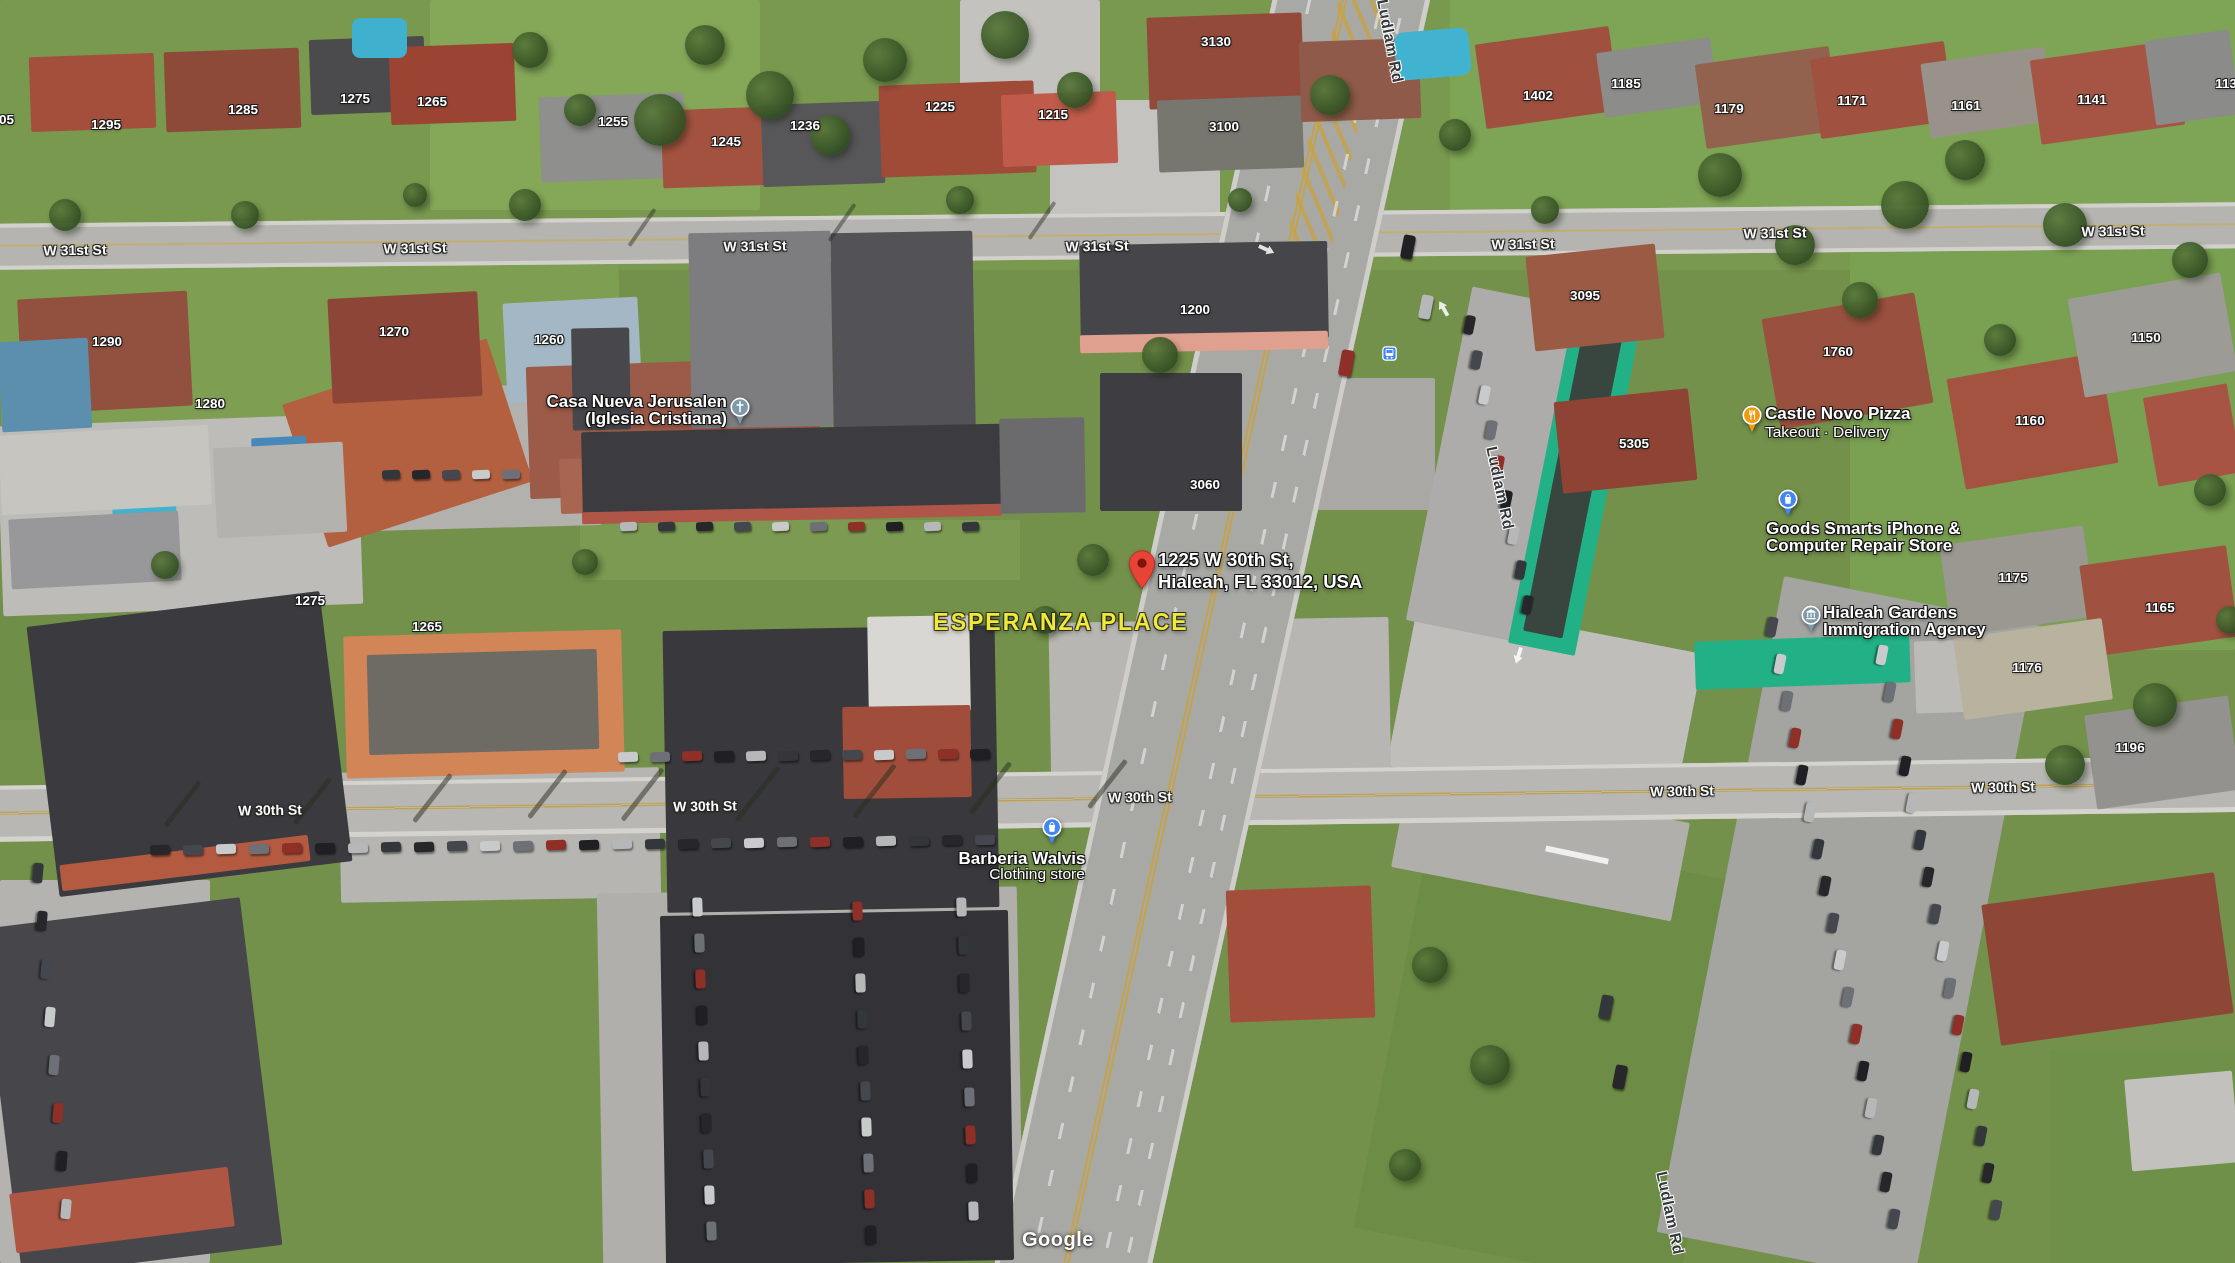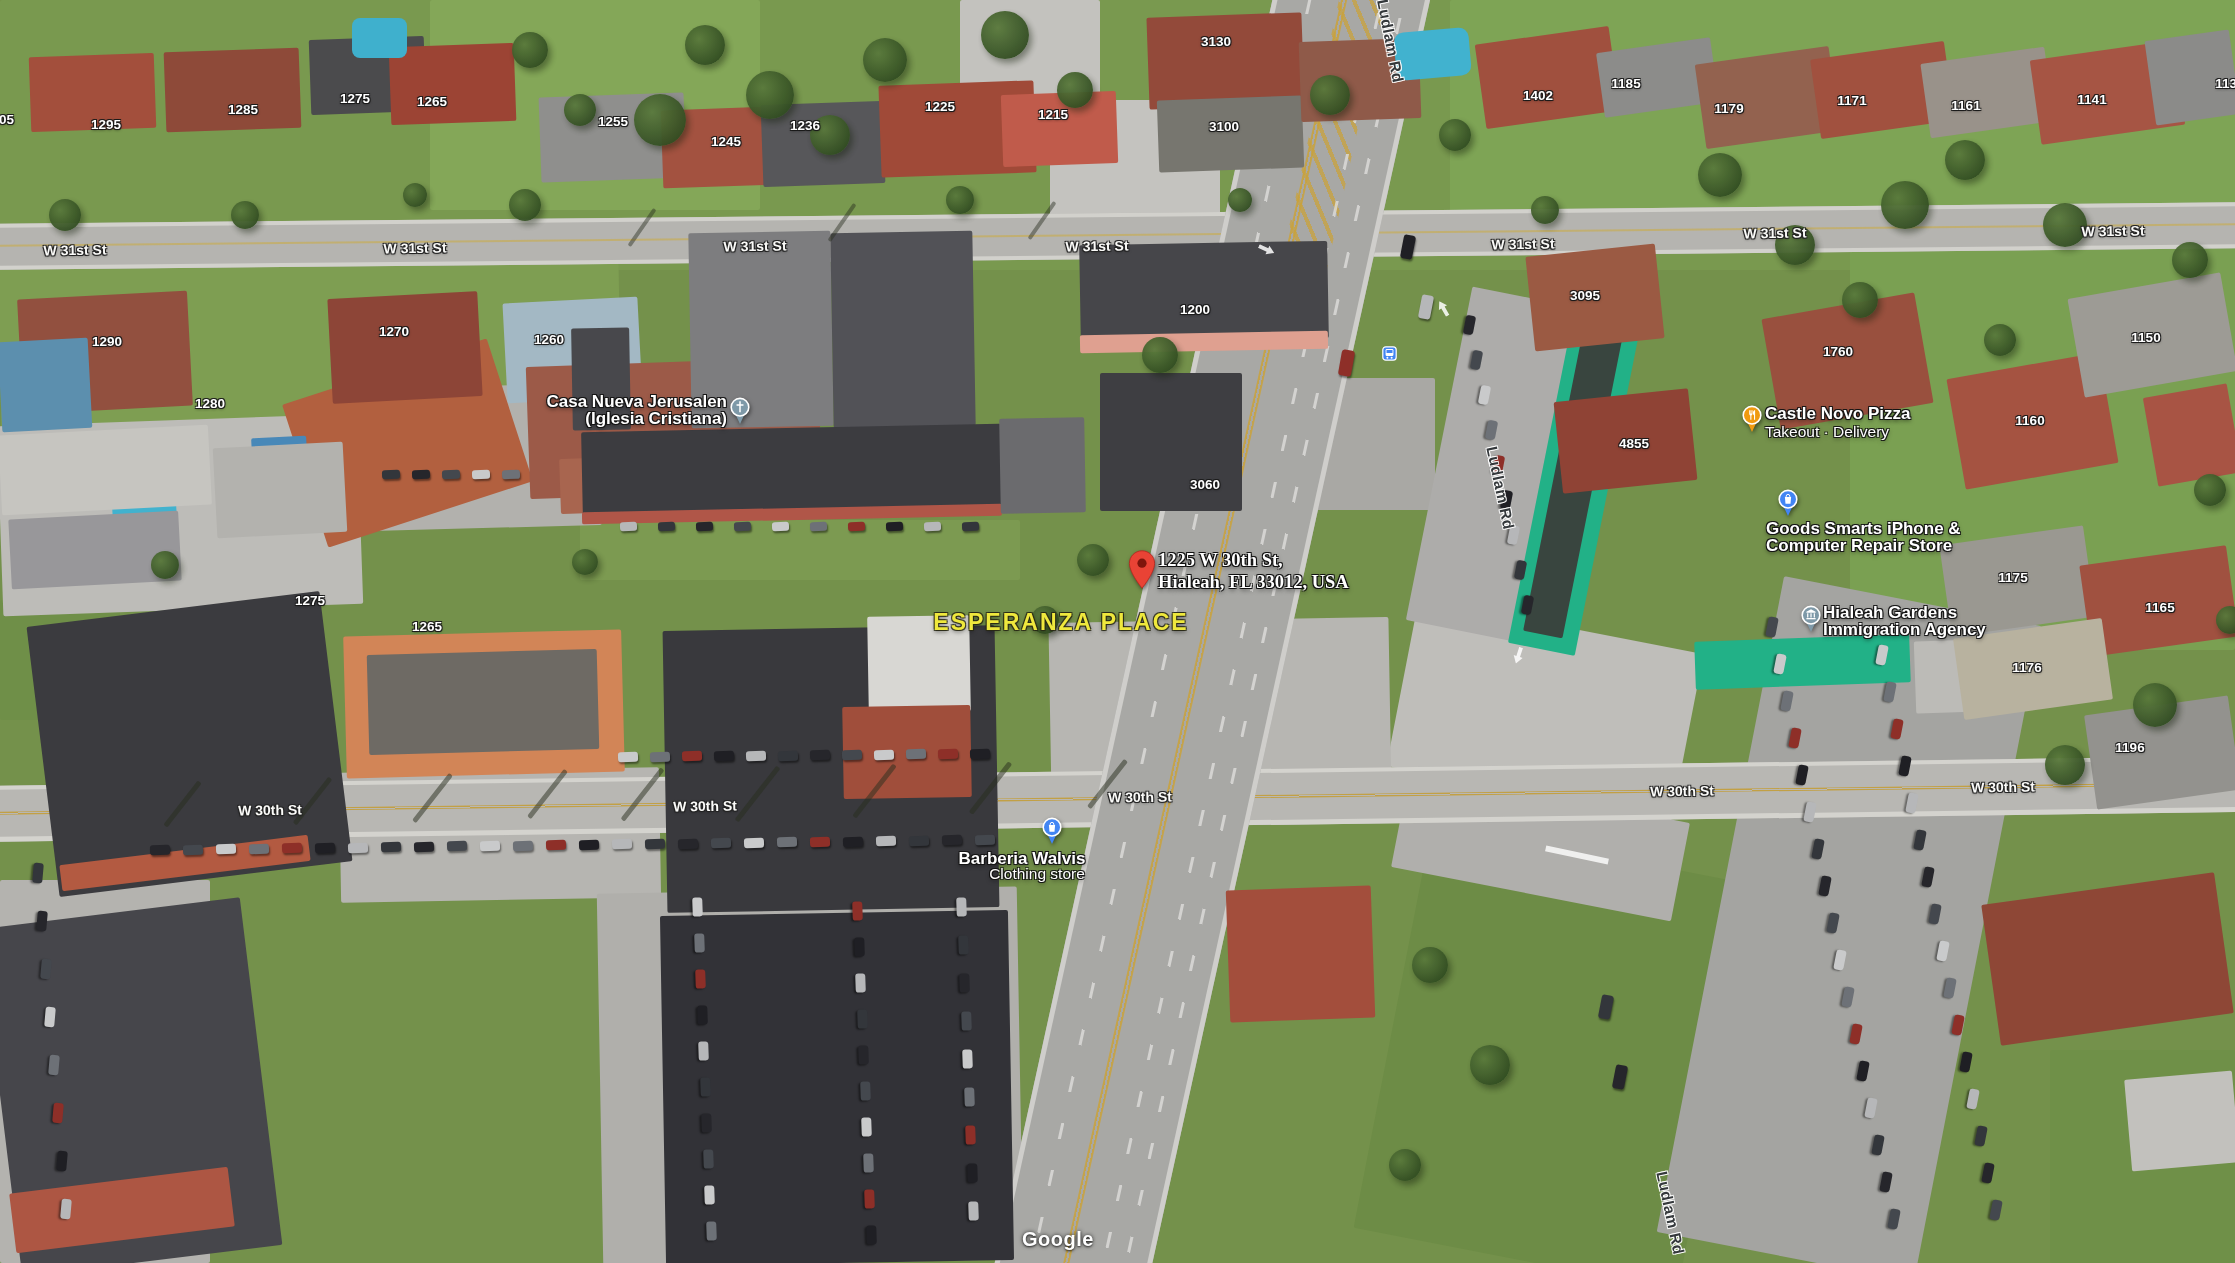--- a/index.html
+++ b/index.html
@@ -46,21 +46,21 @@
                   -1px 1px 0 rgba(35,35,35,.95),1px 1px 0 rgba(35,35,35,.95),0 1px 3px rgba(0,0,0,.55);}
   .lud-lbl{font-size:15.5px;font-weight:bold;color:#34383b;letter-spacing:.5px;
       text-shadow:-1px -1px 0 rgba(255,255,255,.9),1px -1px 0 rgba(255,255,255,.9),
                   -1px 1px 0 rgba(255,255,255,.9),1px 1px 0 rgba(255,255,255,.9);}
   .poi-name{font-size:17px;font-weight:bold;color:#fff;
       text-shadow:-1px -1px 0 rgba(20,20,20,.95),1px -1px 0 rgba(20,20,20,.95),
                   -1px 1px 0 rgba(20,20,20,.95),1px 1px 0 rgba(20,20,20,.95),0 2px 4px rgba(0,0,0,.6);}
   .poi-sub{font-size:15.5px;font-weight:normal;color:#fff;
       text-shadow:-1px -1px 0 rgba(20,20,20,.9),1px -1px 0 rgba(20,20,20,.9),
                   -1px 1px 0 rgba(20,20,20,.9),1px 1px 0 rgba(20,20,20,.9),0 2px 4px rgba(0,0,0,.55);}
-  .addrblock{position:absolute;z-index:32;transform:translate(0,-50%);font-family:Liberation Serif, serif;}
+  .addrblock{position:absolute;z-index:32;transform:translate(0,-50%);}
   .addrblock div{font-size:18.5px;font-weight:bold;color:#fff;line-height:22px;white-space:nowrap;
       text-shadow:-1px -1px 0 rgba(15,15,15,.95),1px -1px 0 rgba(15,15,15,.95),
                   -1px 1px 0 rgba(15,15,15,.95),1px 1px 0 rgba(15,15,15,.95),0 2px 5px rgba(0,0,0,.65);}
   .area{font-size:23px;font-weight:bold;letter-spacing:2px;color:#efe83d;
       text-shadow:-1px -1px 0 rgba(40,40,20,.8),1px -1px 0 rgba(40,40,20,.8),
                   -1px 1px 0 rgba(40,40,20,.8),1px 1px 0 rgba(40,40,20,.8),0 2px 4px rgba(0,0,0,.5);}
   .gw{font-size:20px;font-weight:bold;color:#fff;letter-spacing:.5px;
       text-shadow:0 0 4px rgba(0,0,0,.75),0 1px 2px rgba(0,0,0,.6);}
   .pin{position:absolute;transform:translate(-50%,-100%);z-index:31;
        filter:drop-shadow(1px 2px 2px rgba(0,0,0,.5));}
@@ -404,21 +404,21 @@
   <span class="lbl hn" style="left:394px;top:331px">1270</span>
   <span class="lbl hn" style="left:549px;top:339px">1260</span>
   <span class="lbl hn" style="left:310px;top:600px">1275</span>
   <span class="lbl hn" style="left:427px;top:626px">1265</span>
   <span class="lbl hn" style="left:1195px;top:309px">1200</span>
   <span class="lbl hn" style="left:1205px;top:484px">3060</span>
   <span class="lbl hn" style="left:1585px;top:295px">3095</span>
   <span class="lbl hn" style="left:1838px;top:351px">1760</span>
   <span class="lbl hn" style="left:2146px;top:337px">1150</span>
   <span class="lbl hn" style="left:2030px;top:420px">1160</span>
-  <span class="lbl hn" style="left:1634px;top:443px">4855</span>
+  <span class="lbl hn" style="left:1634px;top:443px">5305</span>
   <span class="lbl hn" style="left:2013px;top:577px">1175</span>
   <span class="lbl hn" style="left:2160px;top:607px">1165</span>
   <span class="lbl hn" style="left:2027px;top:667px">1176</span>
   <span class="lbl hn" style="left:2130px;top:747px">1196</span>
 
   <span class="lbl st" style="left:75px;top:250px;transform:translate(-50%,-50%) rotate(-.8deg)">W 31st St</span>
   <span class="lbl st" style="left:415px;top:248px;transform:translate(-50%,-50%) rotate(-.8deg)">W 31st St</span>
   <span class="lbl st" style="left:755px;top:246px;transform:translate(-50%,-50%) rotate(-.8deg)">W 31st St</span>
   <span class="lbl st" style="left:1097px;top:246px;transform:translate(-50%,-50%) rotate(-.8deg)">W 31st St</span>
   <span class="lbl st" style="left:1523px;top:244px;transform:translate(-50%,-50%) rotate(-.8deg)">W 31st St</span>

